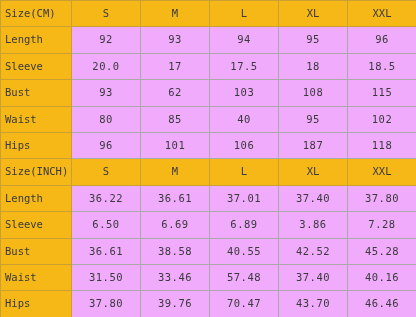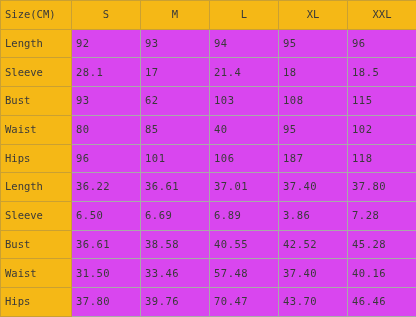--- a/index.html
+++ b/index.html
@@ -30,22 +30,22 @@
     font-size: 10.5px;
     line-height: 1.1;
     color: #3a3a3a;
     box-sizing: border-box;
     overflow: hidden;
     white-space: nowrap;
   }
 
   
   td.value {
-    background: #d946ef;
-    text-align: left;
+    background: #f0abfc;
+    text-align: center;
     border: 1px solid #a9a9a9;
     letter-spacing: 0.5px;
   }
 
   
   td.rowlabel {
     background: #f5b816;
     text-align: left;
     border: 1px solid #caa032;
     color: #3a3a3a;
@@ -92,23 +92,23 @@
       <td class="rowlabel">Length</td>
       <td class="value">92</td>
       <td class="value">93</td>
       <td class="value">94</td>
       <td class="value">95</td>
       <td class="value">96</td>
     </tr>
 
     <tr>
       <td class="rowlabel">Sleeve</td>
-      <td class="value">28.1</td>
+      <td class="value">20.0</td>
       <td class="value">17</td>
-      <td class="value">21.4</td>
+      <td class="value">17.5</td>
       <td class="value">18</td>
       <td class="value">18.5</td>
     </tr>
 
     <tr>
       <td class="rowlabel">Bust</td>
       <td class="value">93</td>
       <td class="value">62</td>
       <td class="value">103</td>
       <td class="value">108</td>
@@ -126,20 +126,28 @@
 
     <tr>
       <td class="rowlabel">Hips</td>
       <td class="value">96</td>
       <td class="value">101</td>
       <td class="value">106</td>
       <td class="value">187</td>
       <td class="value">118</td>
     </tr>
 
+    <tr>
+      <td class="header-cell first">Size(INCH)</td>
+      <td class="header-cell">S</td>
+      <td class="header-cell">M</td>
+      <td class="header-cell">L</td>
+      <td class="header-cell">XL</td>
+      <td class="header-cell">XXL</td>
+    </tr>
 
     <tr>
       <td class="rowlabel">Length</td>
       <td class="value">36.22</td>
       <td class="value">36.61</td>
       <td class="value">37.01</td>
       <td class="value">37.40</td>
       <td class="value">37.80</td>
     </tr>
 

